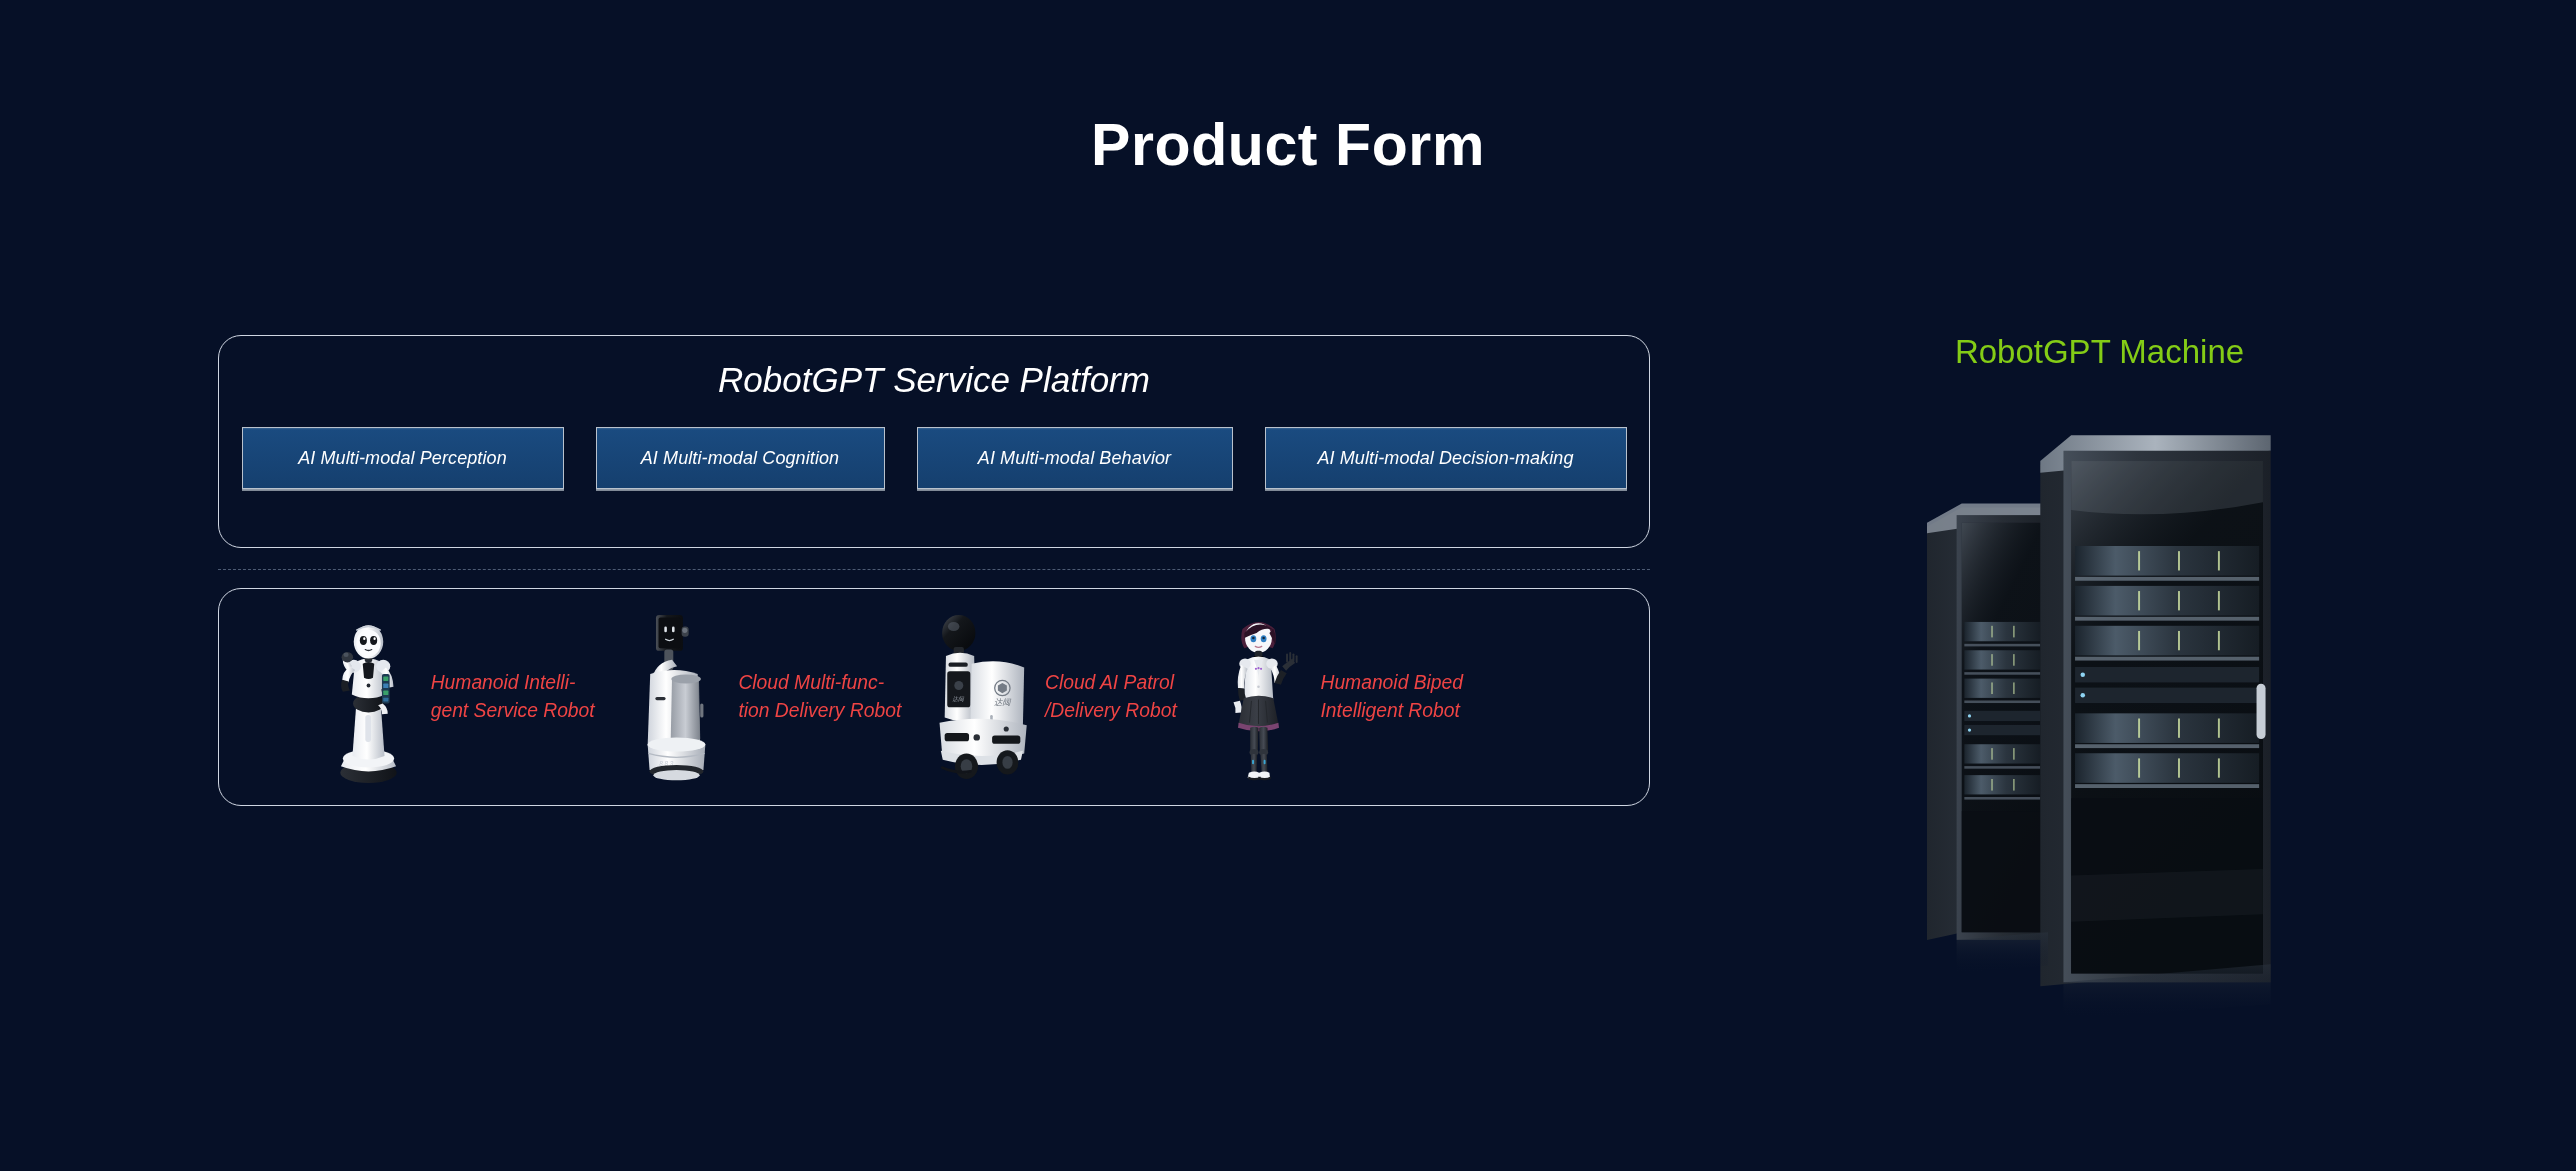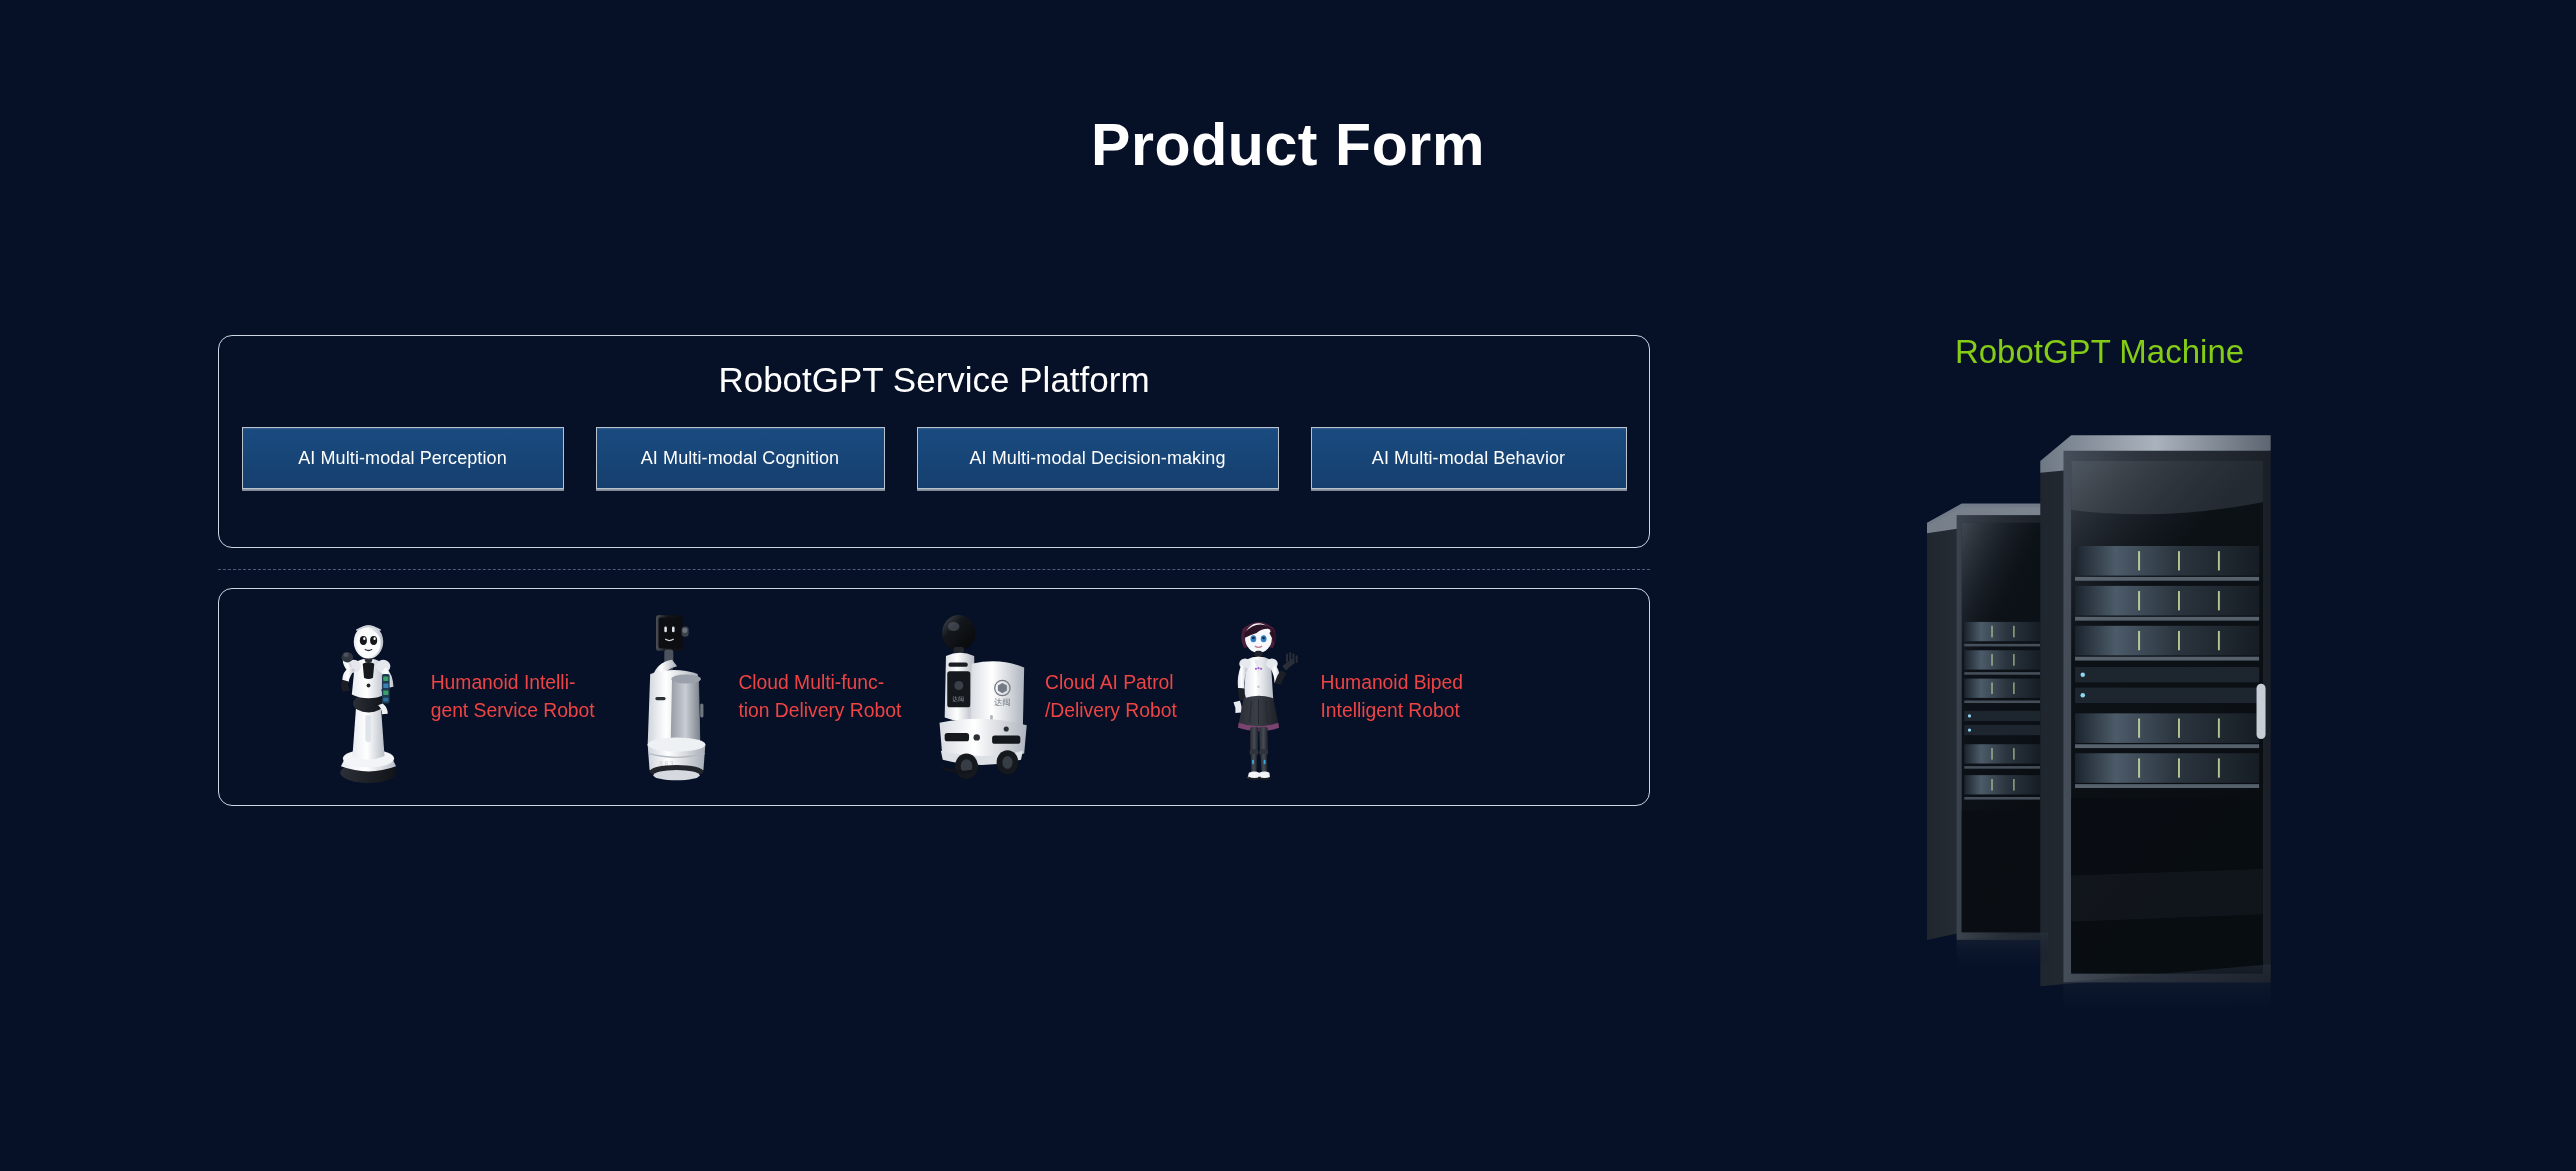--- a/index.html
+++ b/index.html
@@ -33,24 +33,25 @@
   
   .platform-column {
     position: absolute;
     left: 218px;
     top: 335px;
     width: 1432px;
   }
 
   .panel {
     border: 1.3px solid #cfd6e2;
-    border-radius: 14px;
+    border-radius: 23px;
     box-sizing: border-box;
     background: transparent;
     position: relative;
+    font-style: italic;
   }
 
   .panel-platform {
     height: 213px;
     padding-top: 24.5px;
   }
 
   .panel-title {
     text-align: center;
     font-size: 35px;
@@ -176,25 +177,25 @@
   <div class="panel panel-platform">
     <div class="panel-title">RobotGPT Service Platform</div>
 
     <div class="chip-row">
       <div class="chip chip-perception">
         <span>AI Multi-modal Perception</span>
       </div>
       <div class="chip chip-cognition">
         <span>AI Multi-modal Cognition</span>
       </div>
+      <div class="chip chip-behavior">
+        <span>AI Multi-modal Behavior</span>
+      </div>
       <div class="chip chip-decision">
         <span>AI Multi-modal Decision-making</span>
-      </div>
-      <div class="chip chip-behavior">
-        <span>AI Multi-modal Behavior</span>
       </div>
     </div>
   </div>
 
 
   <div class="divider"></div>
 
   <div class="panel panel-robots">
 
     <div class="robot-item">

